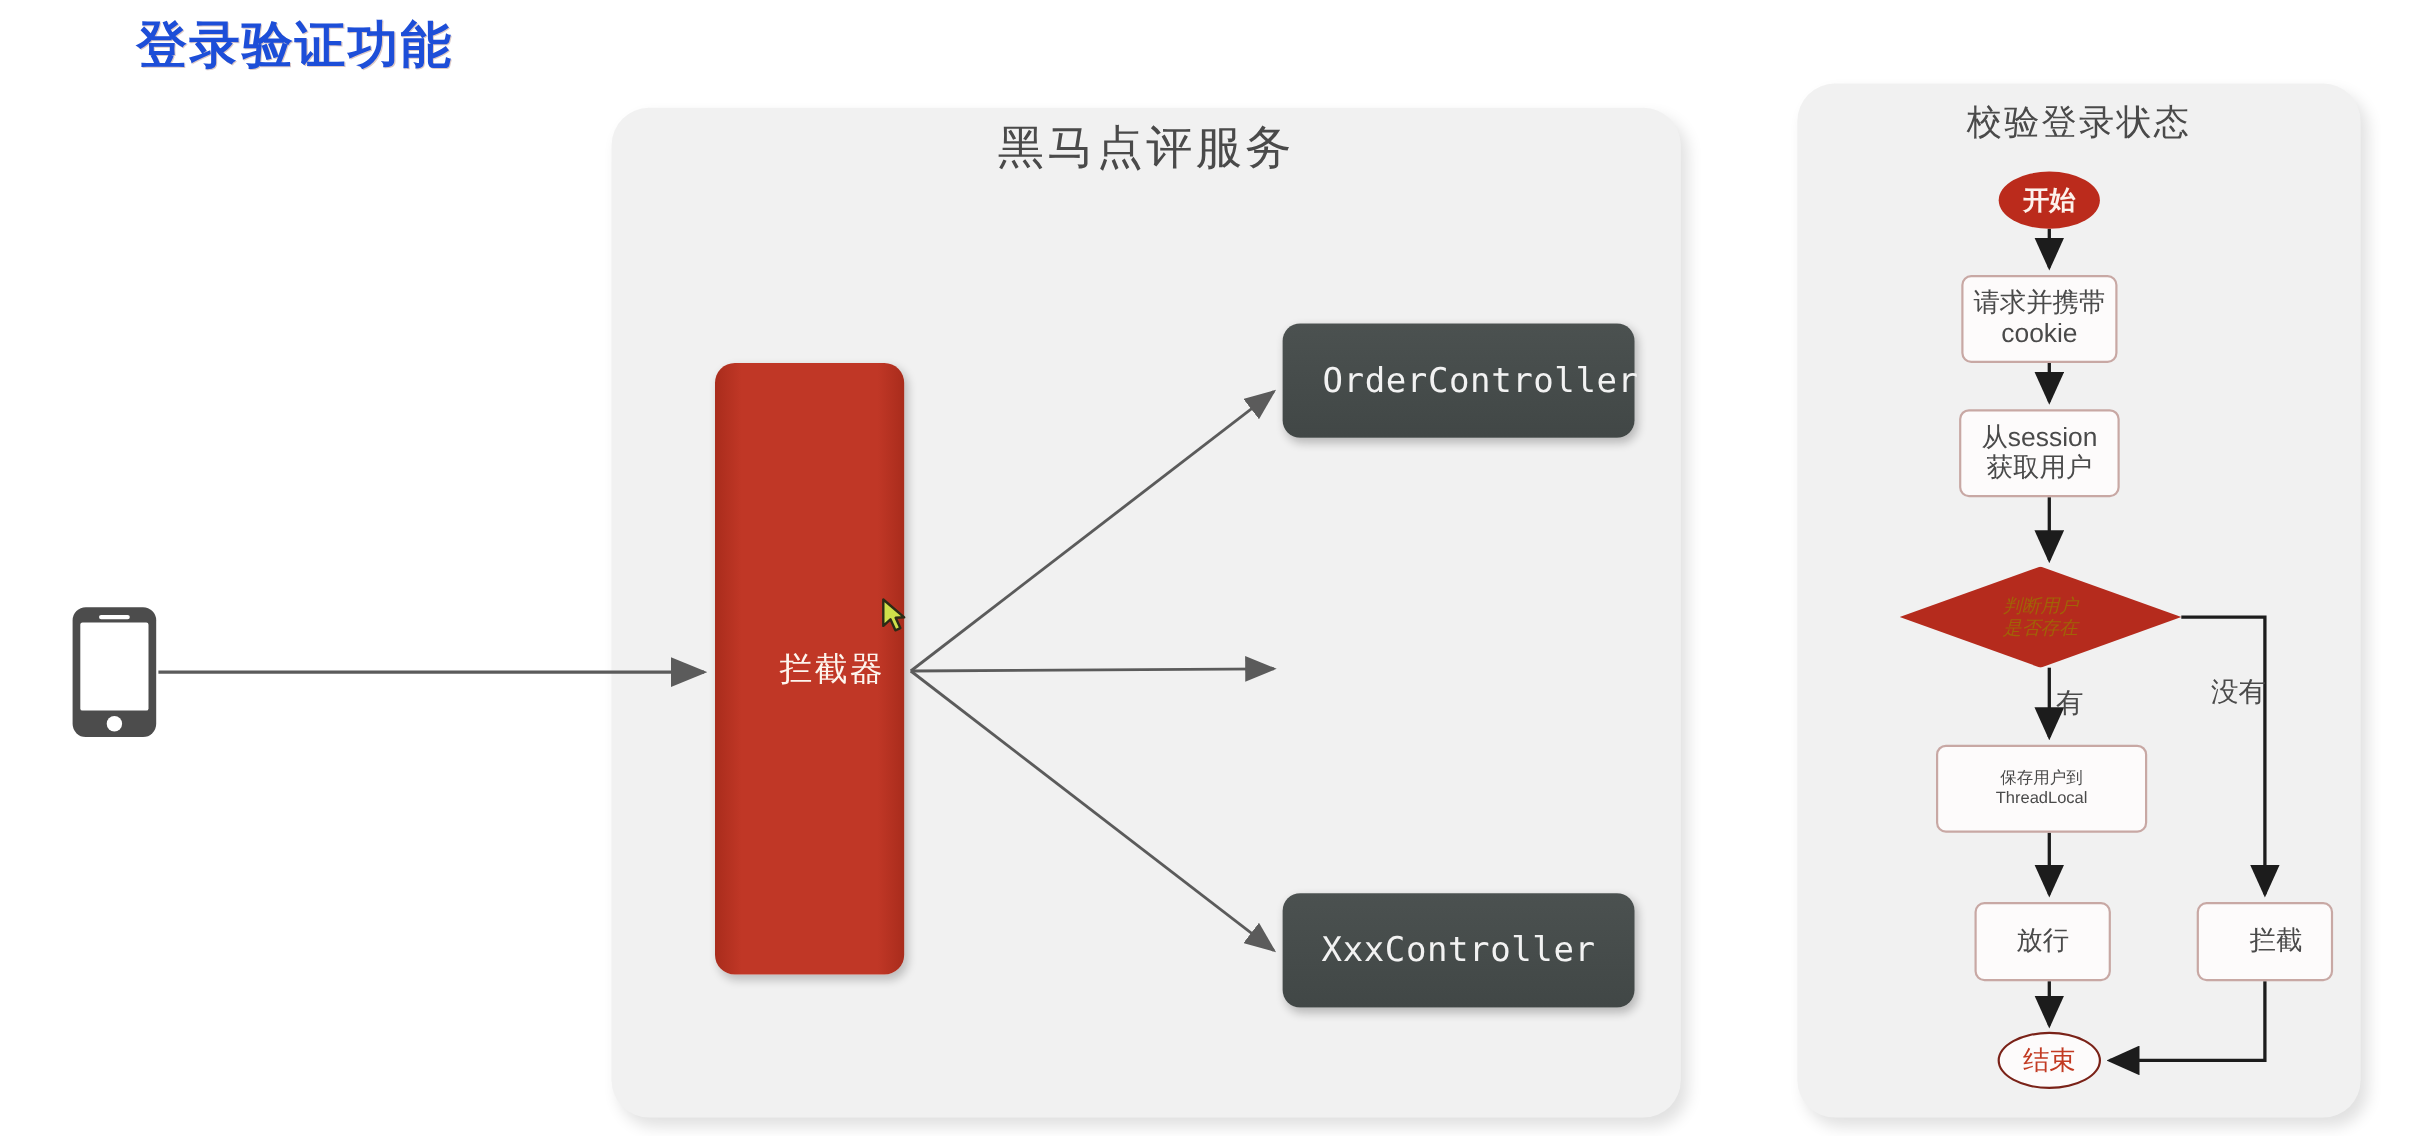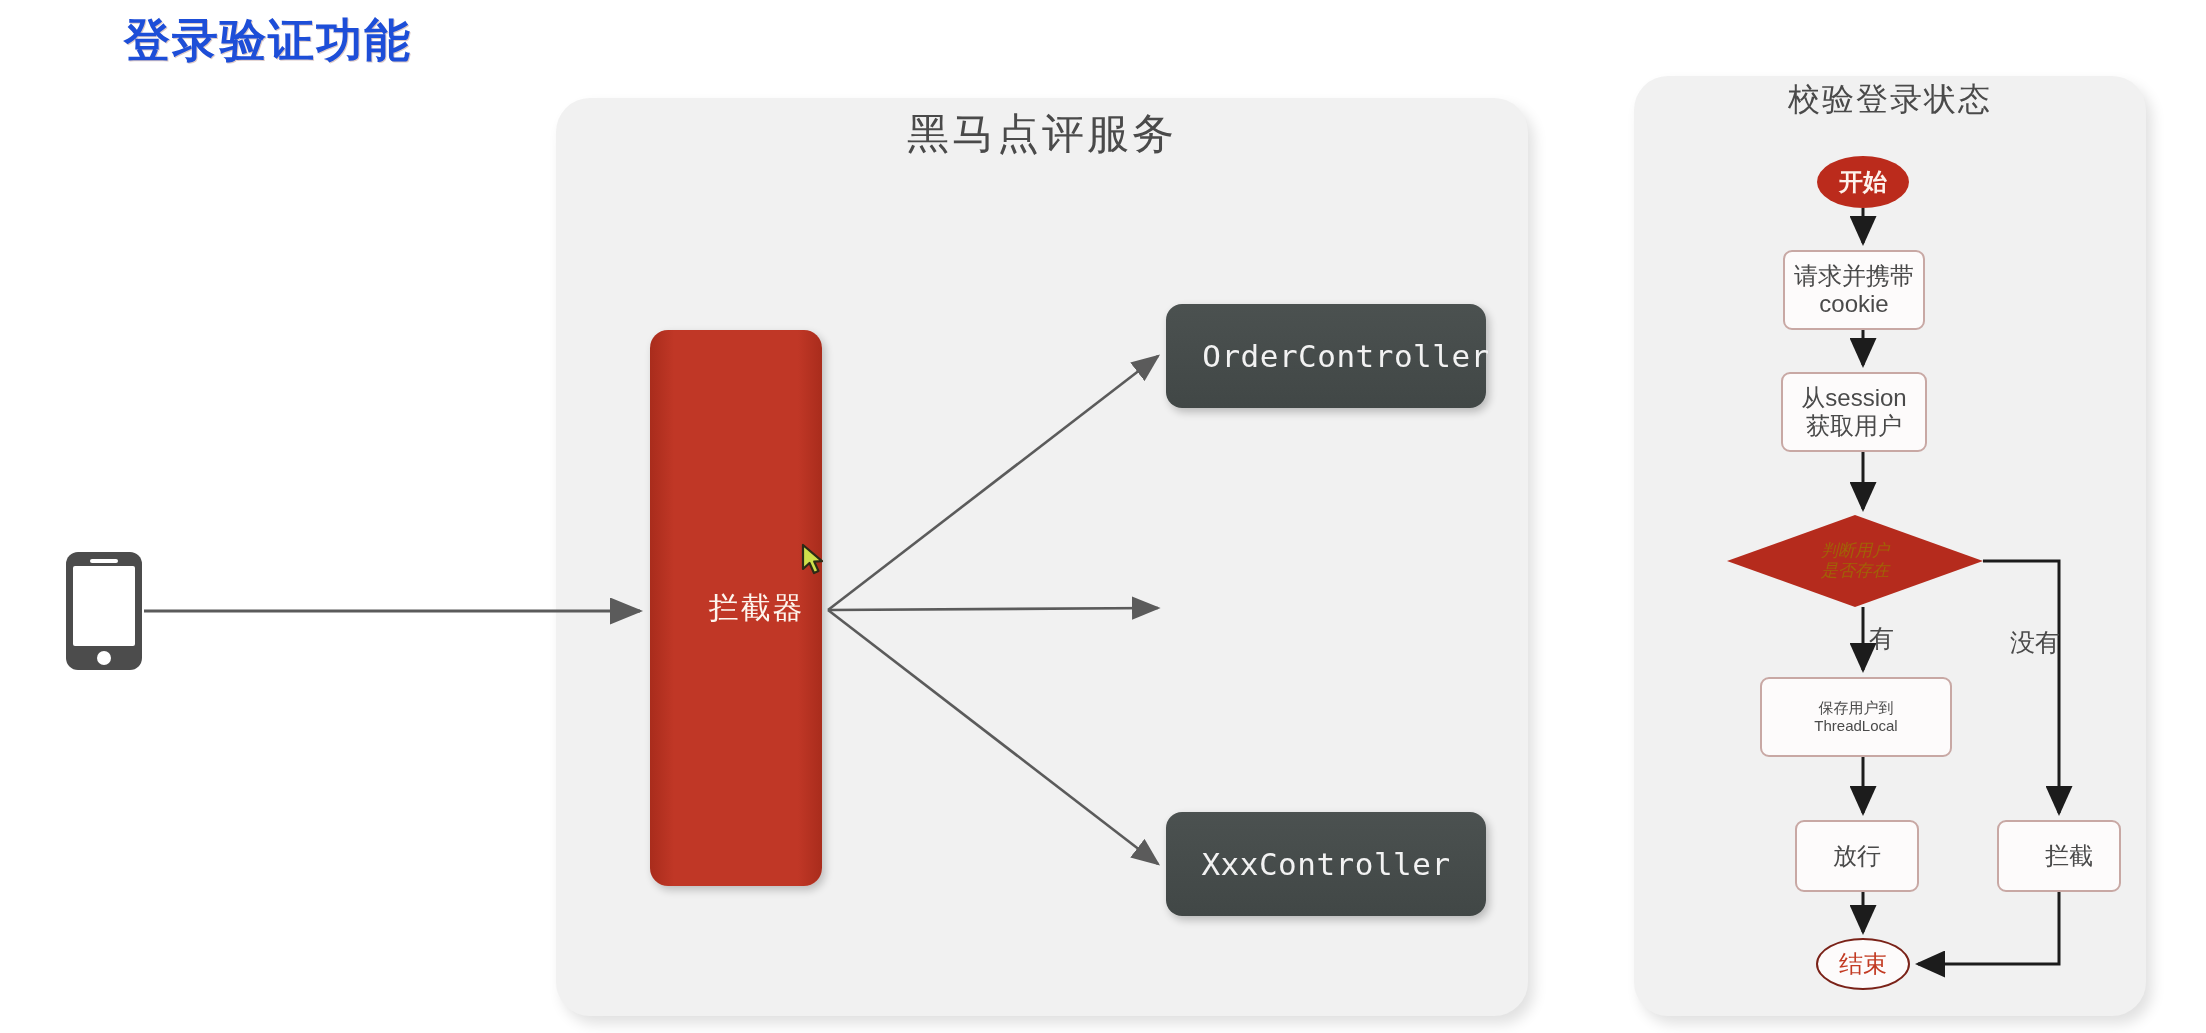--- a/index.html
+++ b/index.html
@@ -41,21 +41,21 @@
   #flow-panel    { left: 1634px; top: 76px; width: 512px; height: 940px; }
 
   .panel-title {
     position: absolute;
     width: 100%;
     text-align: center;
     color: #4a4a4a;
     white-space: nowrap;
   }
   #service-panel .panel-title { top: 8px; font-size: 42px; letter-spacing: 3px; }
-  #flow-panel .panel-title    { top: 2px; font-size: 32px; letter-spacing: 2px; }
+  #flow-panel .panel-title    { top: 14px; font-size: 32px; letter-spacing: 2px; }
 
   
   #phone {
     position: absolute;
     left: 66px; top: 552px;
     width: 76px; height: 118px;
     background: #4c4c4c;
     border-radius: 12px;
   }
   #phone .screen {
@@ -113,21 +113,21 @@
     align-items: center;
     justify-content: center;
   }
   .controller .label {
     color: #f2f2f2;
     font-family: "DejaVu Sans Mono", "Liberation Mono", monospace;
     font-size: 31px;
     letter-spacing: 0.5px;
     white-space: nowrap;
   }
-  #ctrl-order { top: 304px; padding-left: 40px; }
+  #ctrl-order { top: 294px; padding-left: 40px; }
   #ctrl-user  { top: 554px; }
   #ctrl-xxx   { top: 812px; }
 
   
   svg.overlay {
     position: absolute;
     left: 0; top: 0;
     width: 2206px;
     height: 1033px;
     pointer-events: none;
@@ -199,21 +199,21 @@
   #node-start   { left: 1817px; top: 156px; width: 92px; height: 52px; }
   #node-cookie  { left: 1783px; top: 250px; width: 142px; height: 80px; }
   #node-session { left: 1781px; top: 372px; width: 146px; height: 80px; }
   #diamond      { left: 1727px; top: 515px; width: 256px; height: 92px; }
   #node-thread  { left: 1760px; top: 677px; width: 192px; height: 80px; }
   #node-pass    { left: 1795px; top: 820px; width: 124px; height: 72px; }
   #node-block   { left: 1997px; top: 820px; width: 124px; height: 72px; padding-left: 20px; }
   #node-end     { left: 1816px; top: 938px; width: 94px; height: 52px; }
 
   #label-yes { left: 1869px; top: 622px; }
-  #label-no  { left: 2010px; top: 626px; }
+  #label-no  { left: 2010px; top: 612px; }
 
   
   #cursor { position: absolute; left: 800px; top: 543px; }
 </style>
 </head>
 <body>
 
 <div id="stage">
 
   <div class="page-title">登录验证功能</div>

